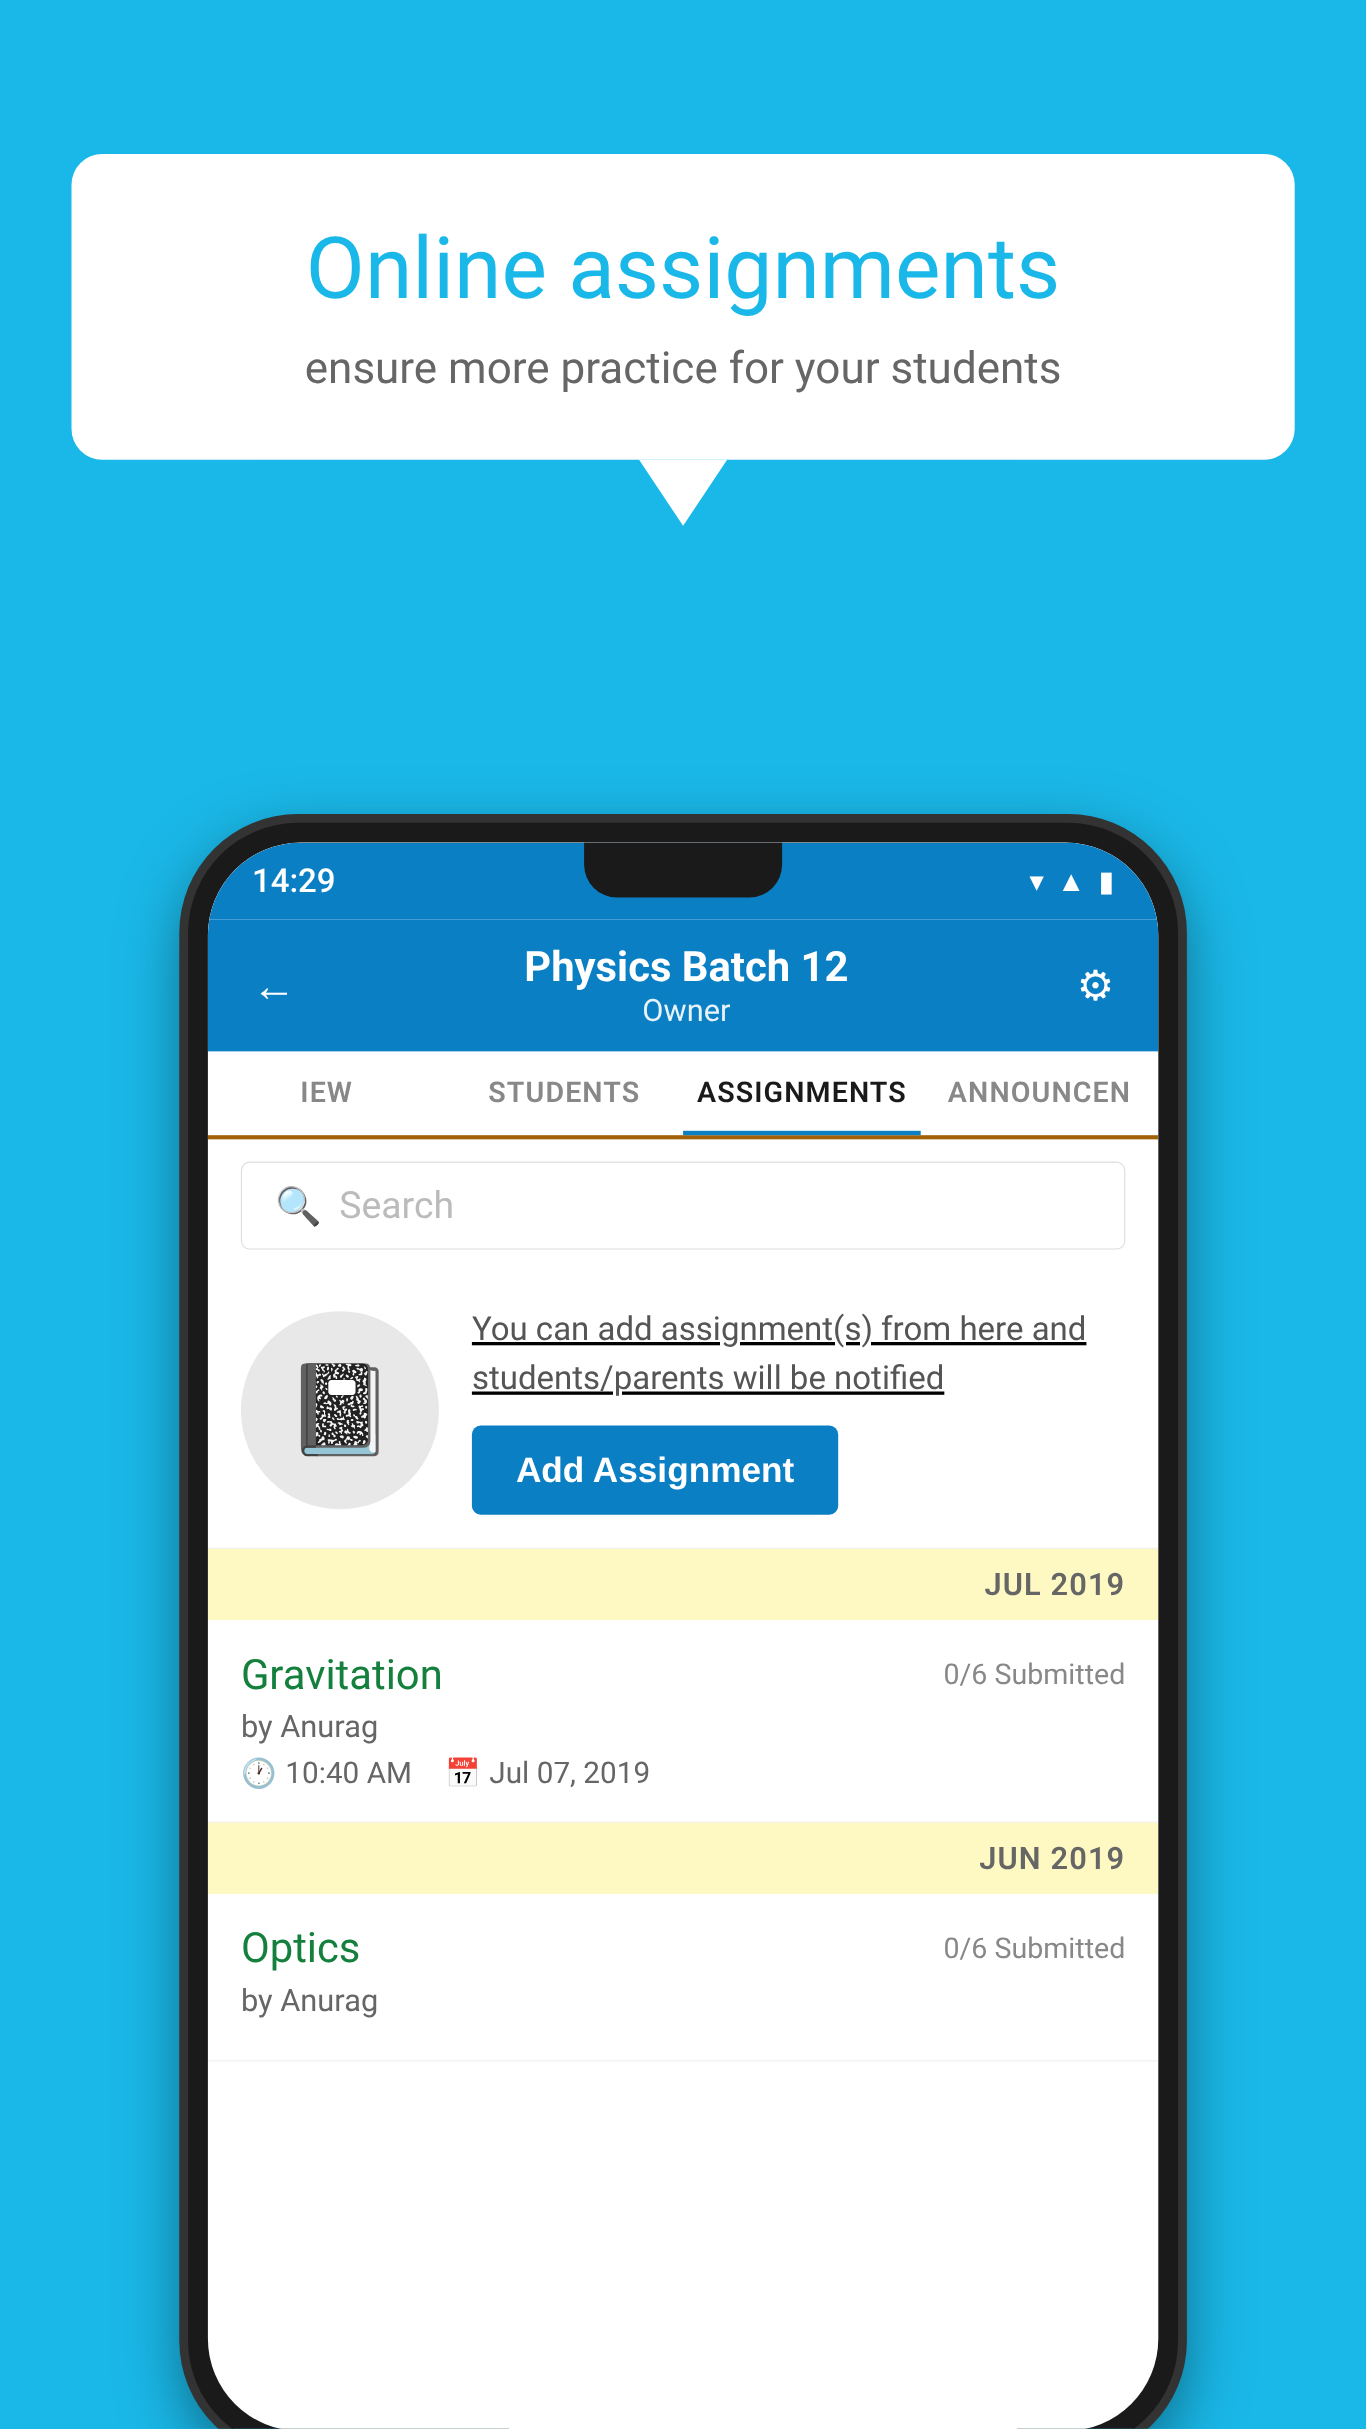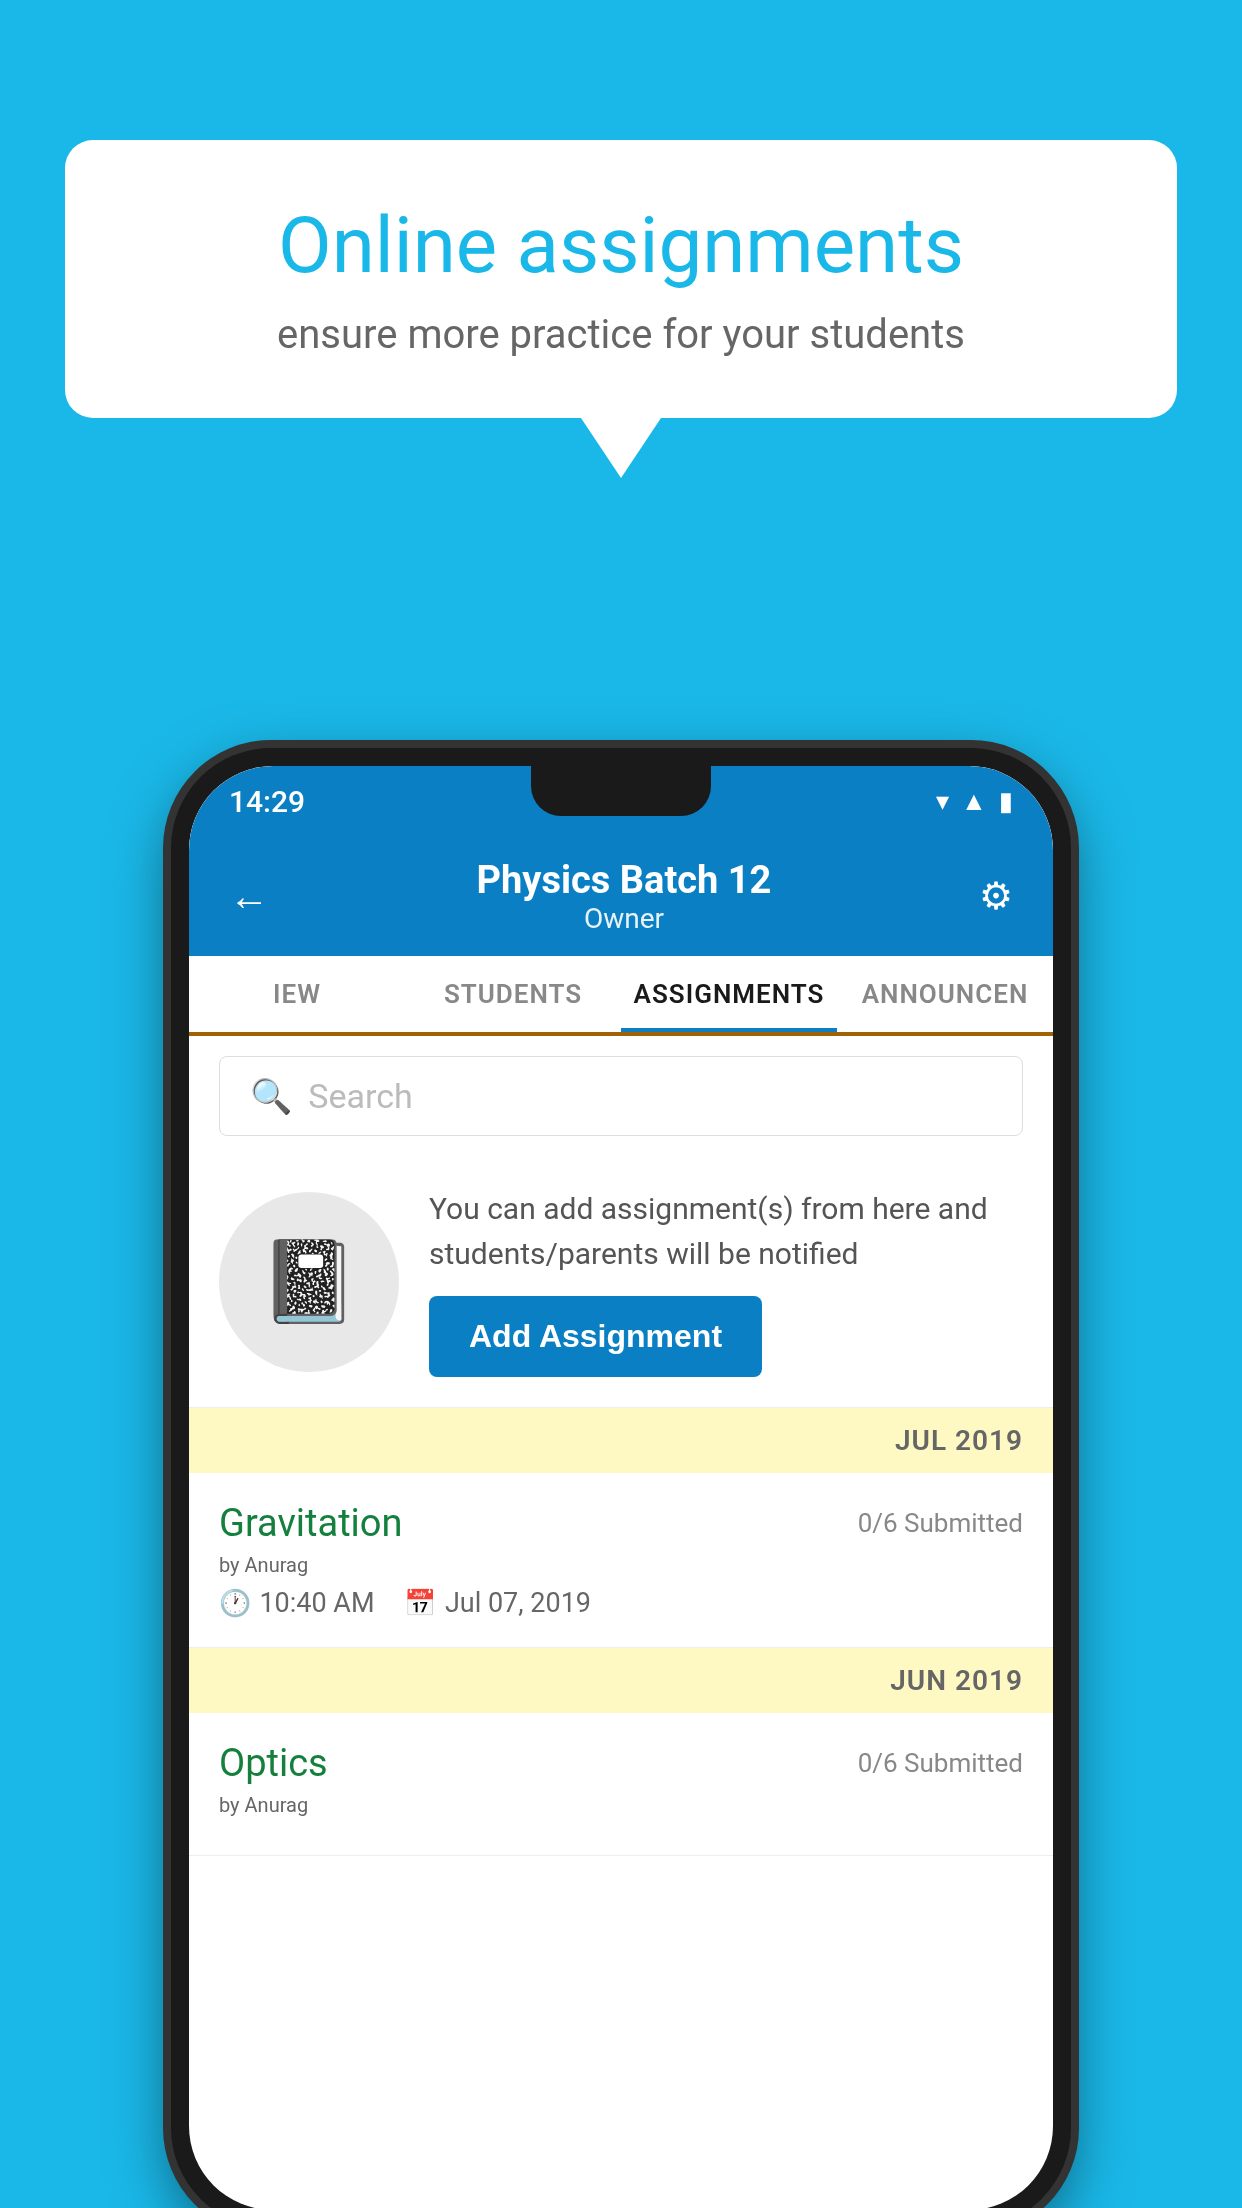--- a/index.html
+++ b/index.html
@@ -243,20 +243,21 @@
       align-items: center;
       justify-content: center;
     }
 
     .notebook-icon {
       font-size: 80px;
     }
 
     .promo-text-group {
       flex: 1;
+      text-decoration: underline;
     }
 
     .promo-description {
       font-size: 30px;
       color: #555;
       line-height: 1.5;
       margin-bottom: 20px;
     }
 
     .add-assignment-btn {
@@ -301,21 +302,21 @@
       color: #15803d;
       text-align: center;
     }
 
     .assignment-submitted {
       font-size: 26px;
       color: #888;
     }
 
     .assignment-by {
-      font-size: 20px;
+      font-size: 28px;
       color: #666;
       margin-bottom: 10px;
     }
 
     .assignment-meta {
       display: flex;
       align-items: center;
       gap: 30px;
       font-size: 27px;
       color: #666;

